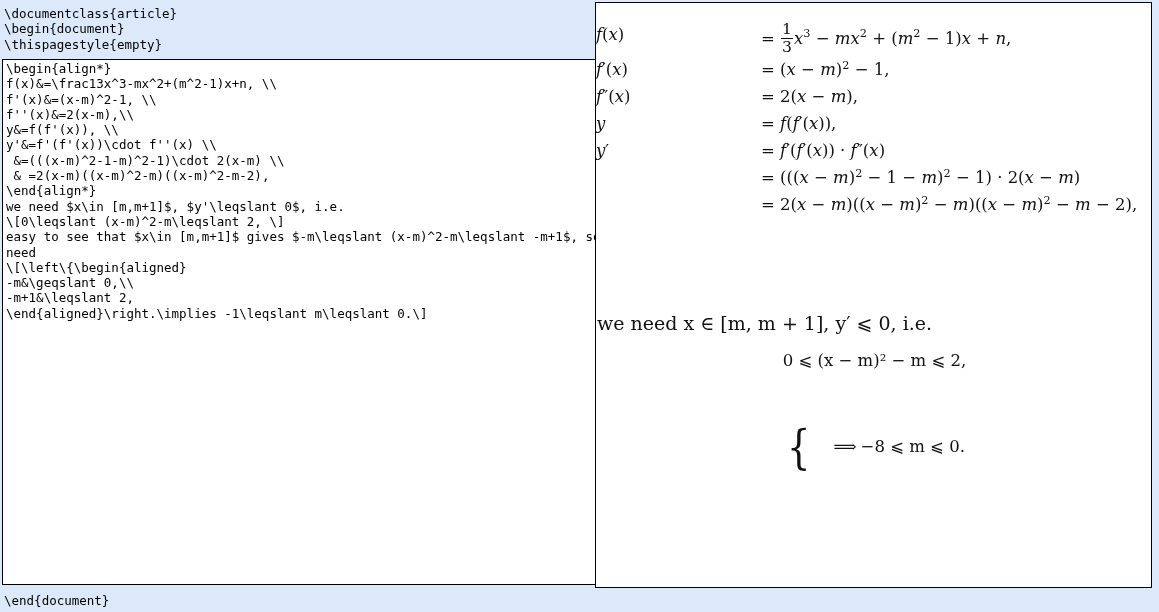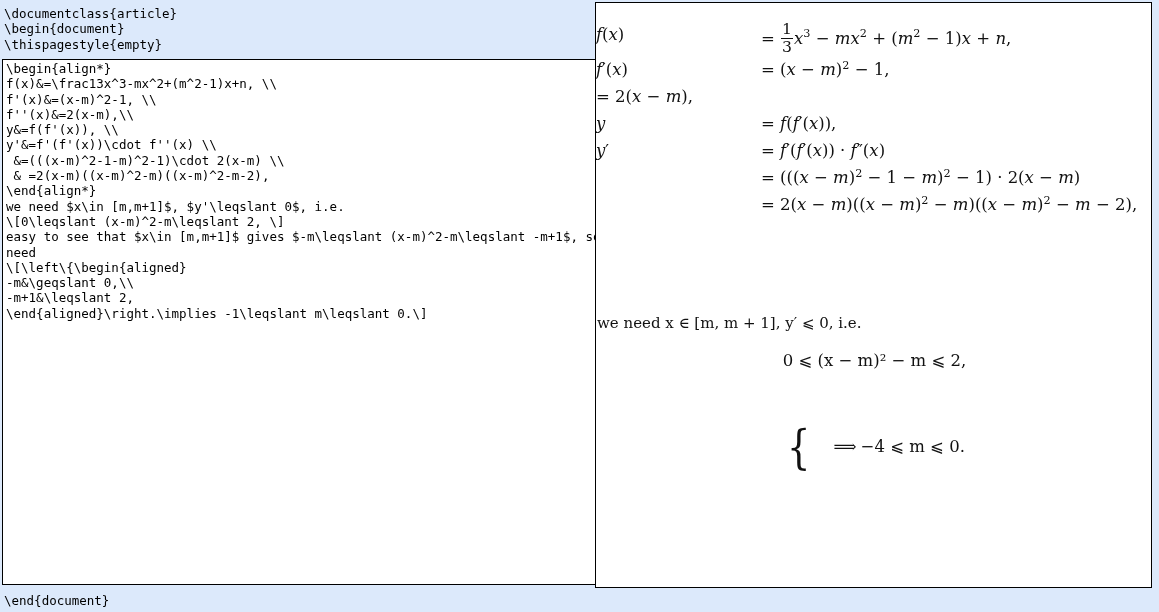--- a/index.html
+++ b/index.html
@@ -155,21 +155,21 @@
     text-align: center;
     font-size: 0.95em;
     line-height: 1.08;
     margin: 0 1px;
   }
   .frac .num { display: block; padding: 0 1px; }
   .frac .den { display: block; padding: 0 1px; border-top: 1px solid #111; }
 
   
   .para {
-    font-size: 15px;
+    font-size: 19px;
     line-height: 20px;
     text-align: justify;
     padding: 0 2px 0 1px;
   }
   .display-eq {
     font-size: 16.5px;
     text-align: center;
     line-height: 26px;
   }
 
@@ -256,20 +256,21 @@
       <span class="align-lhs math"><i class="mi">f</i>(<i class="mi">x</i>)</span>
       <span class="align-rhs math">=&nbsp;<span class="frac"><span class="num">1</span><span class="den">3</span></span><i class="mi">x</i><sup class="exn">3</sup> − <i class="mi">mx</i><sup class="exn">2</sup> + (<i class="mi">m</i><sup class="exn">2</sup> − 1)<i class="mi">x</i> + <i class="mi">n</i>,</span>
     </div>
 
     <div class="align-row">
       <span class="align-lhs math"><i class="mi">f</i>′(<i class="mi">x</i>)</span>
       <span class="align-rhs math">= (<i class="mi">x</i> − <i class="mi">m</i>)<sup class="exn">2</sup> − 1,</span>
     </div>
 
     <div class="align-row">
+      <span class="align-lhs math"><i class="mi">f</i>″(<i class="mi">x</i>)</span>
       <span class="align-rhs math">= 2(<i class="mi">x</i> − <i class="mi">m</i>),</span>
     </div>
 
     <div class="align-row">
       <span class="align-lhs math"><i class="mi">y</i></span>
       <span class="align-rhs math">= <i class="mi">f</i>(<i class="mi">f</i>′(<i class="mi">x</i>)),</span>
     </div>
 
     <div class="align-row">
       <span class="align-lhs math"><i class="mi">y</i>′</span>
@@ -291,18 +292,18 @@
   <div id="p-weneed" class="para">we need x ∈ [m, m + 1], y′ ⩽ 0, i.e.</div>
 
   <div id="eq-bounds" class="display-eq">0 ⩽ (x − m)² − m ⩽ 2,</div>
 
 
   <div id="eq-cases" class="display-eq">
     <span class="cases-wrap">
       <span class="big-brace">{</span>
       <span class="implies-part">
         <span class="arrow">⟹</span>
-        <span>−4 ⩽ m ⩽ 0.</span>
+        <span>−8 ⩽ m ⩽ 0.</span>
       </span>
     </span>
   </div>
 
 </div>
 
 </body></html>

